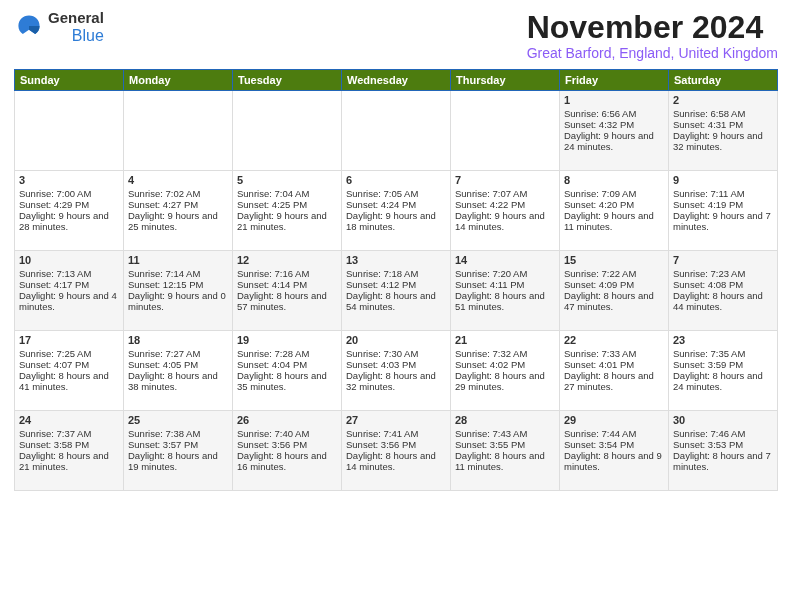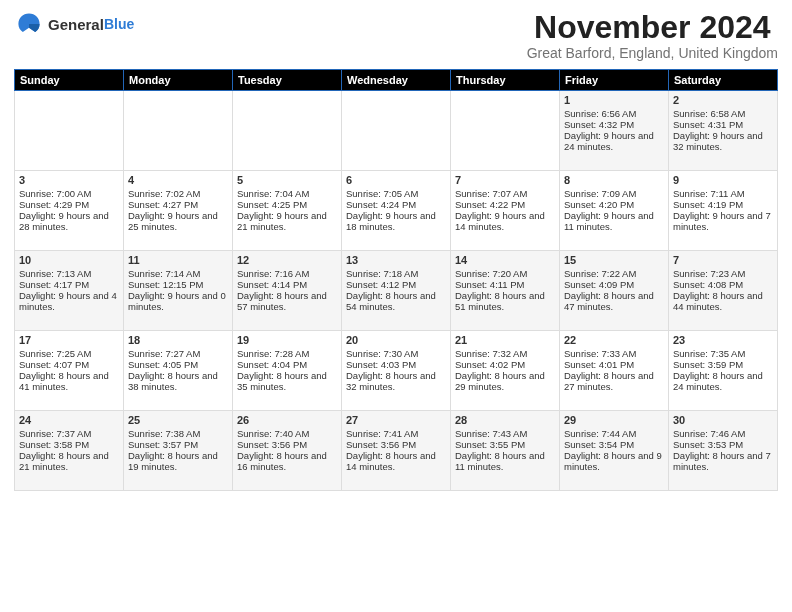--- a/index.html
+++ b/index.html
@@ -21,57 +21,58 @@
       align-items: flex-start;
       margin-bottom: 8px;
     }
     .logo {
       display: flex;
       align-items: center;
       gap: 4px;
     }
     .logo-text {
       display: flex;
-      flex-direction: row;
+      flex-direction: column;
       line-height: 1.1;
+      text-align: right;
     }
     .logo-general {
       font-size: 15px;
       font-weight: bold;
       color: #333;
     }
     .logo-blue {
-      font-size: 14px;
-      font-weight: bold;
+      font-size: 16px;
+      font-weight: normal;
       color: #2e7cd6;
     }
     .logo-icon {
       width: 30px;
       height: 30px;
     }
     .title-block {
-      text-align: center;
+      text-align: left;
     }
     .month-title {
       font-size: 32px;
       font-weight: bold;
       color: #222;
       line-height: 1.1;
     }
     .location {
       font-size: 14px;
-      color: #737373;
+      color: #8b5cf6;
     }
     table {
       width: 100%;
       border-collapse: collapse;
       table-layout: fixed;
     }
     thead tr th {
-      background: #000000;
+      background: #4d7c0f;
       color: #fff;
       font-size: 11px;
       font-weight: bold;
       text-align: left;
       padding: 4px 5px;
       border: 1px solid #2266b8;
     }
     tbody tr td {
       vertical-align: top;
       font-size: 9.5px;

